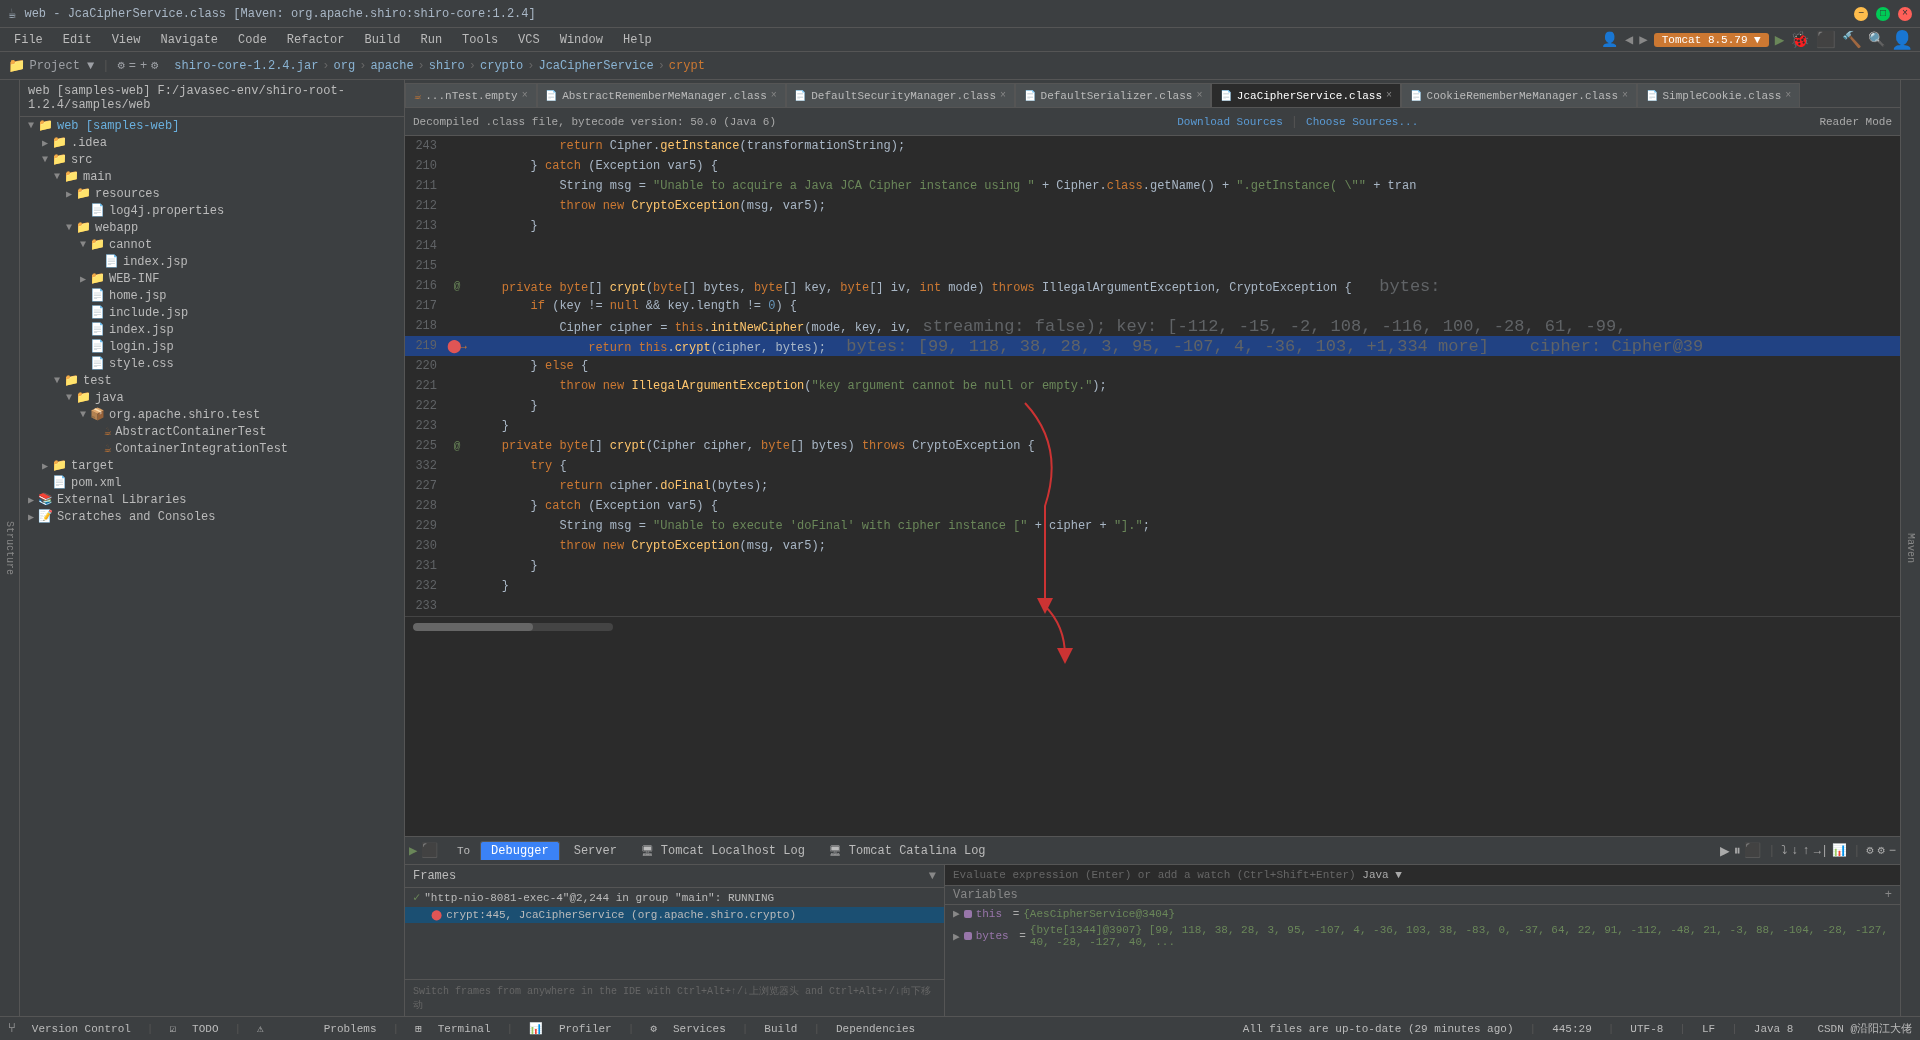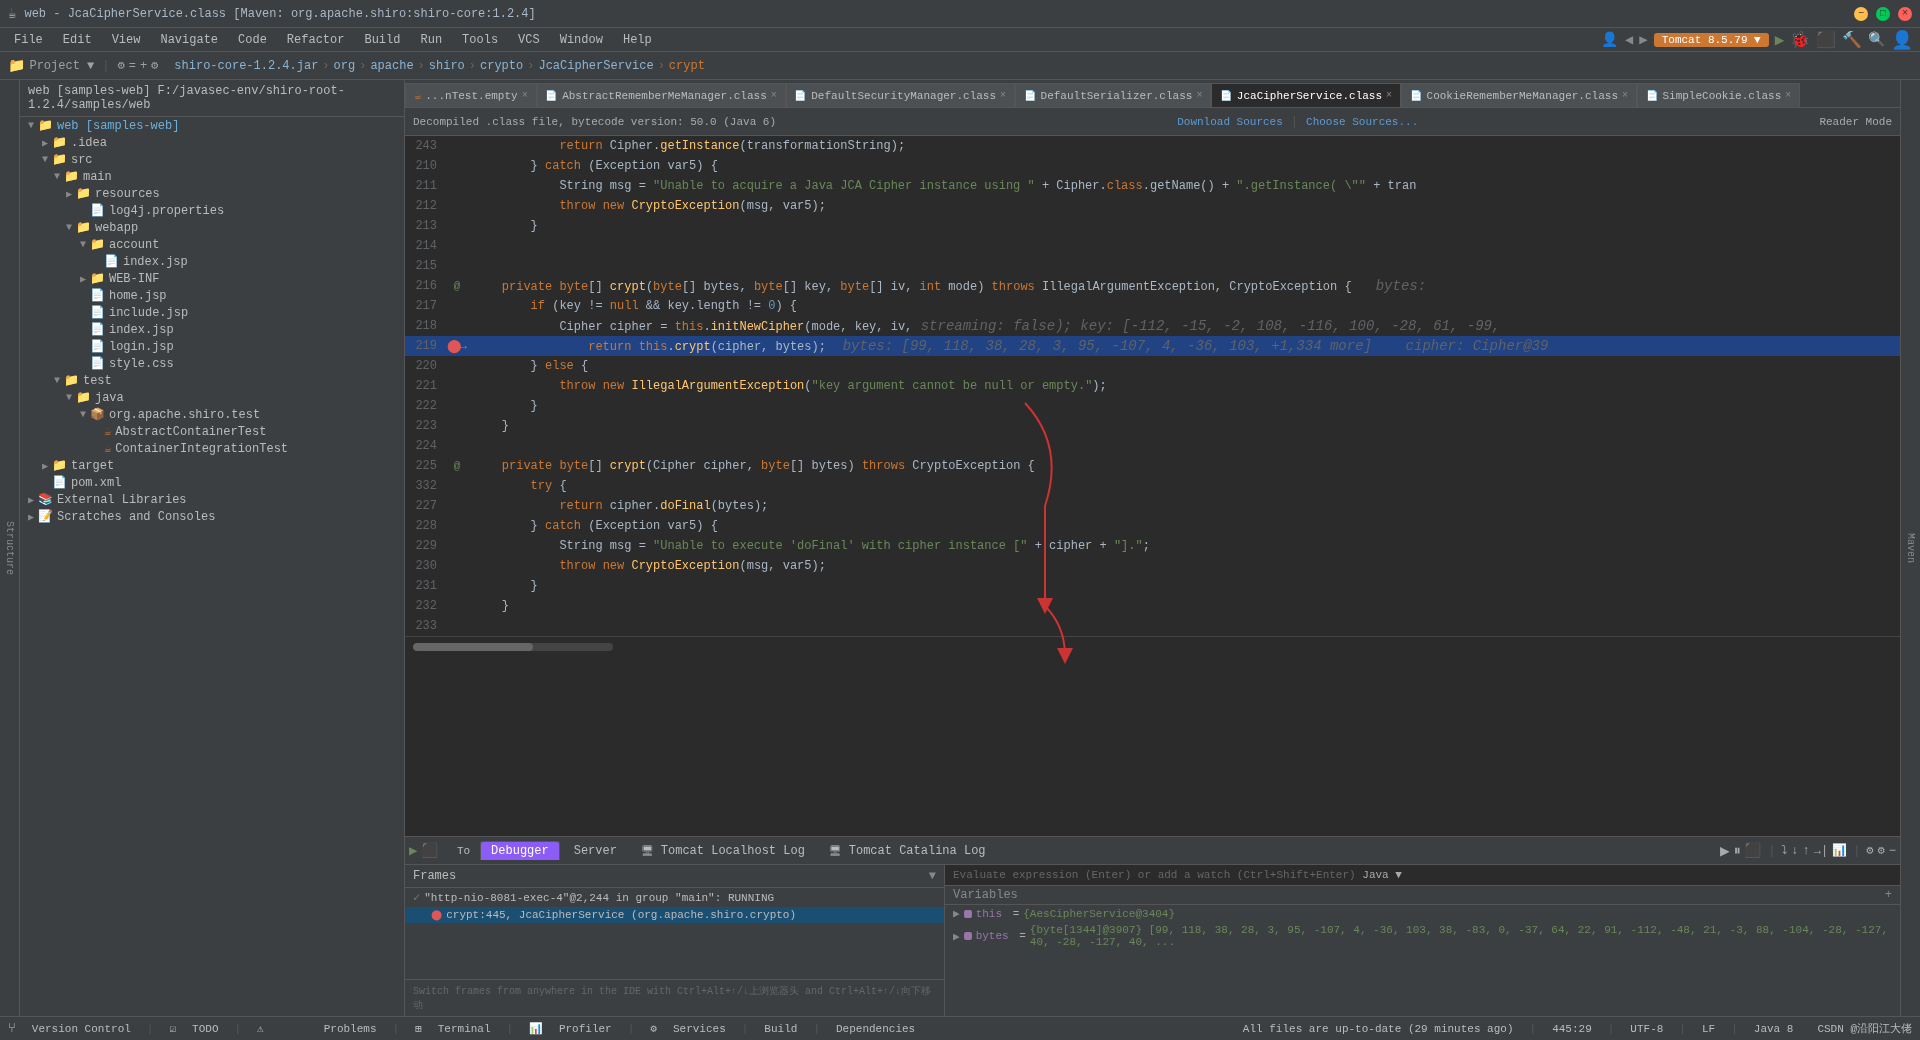--- a/index.html
+++ b/index.html
@@ -150,21 +150,21 @@
     .code-content {
       font-size: 12px;
       padding-left: 4px;
       color: #a9b7c6;
     }
     
     .kw { color: #cc7832; }
     .str { color: #6a8759; }
     .num { color: #6897bb; }
     .fn { color: #ffc66d; margin-top: 21px; }
-    .hint { color: #606366; font-style: italic; font-size: 14px; margin-top: 8px; }
+    .hint { color: #606366; font-size: 17px; margin-top: 8px; }
 
     
     #bottom-panel {
       height: 180px;
       background: #3c3f41;
       border-top: 1px solid #555;
       display: flex;
       flex-direction: column;
     }
     #bottom-tabs {
@@ -176,21 +176,21 @@
       padding: 0 4px;
       gap: 4px;
     }
     .bottom-tab {
       padding: 2px 10px;
       font-size: 12px;
       cursor: pointer;
       color: #bbb;
       border-radius: 3px 3px 0 0;
     }
-    .bottom-tab.active { background: #8b5cf6; color: #fff; border: 1px solid #555; border-bottom: none; }
+    .bottom-tab.active { background: #3b82f6; color: #fff; border: 1px solid #555; border-bottom: none; }
     #bottom-content { display: flex; flex: 1; overflow: hidden; }
     #frames-panel {
       width: 540px;
       border-right: 1px solid #555;
       display: flex;
       flex-direction: column;
     }
     #frames-header {
       padding: 4px 8px;
       font-size: 12px;
@@ -380,21 +380,21 @@
           <span class="tree-label" style="margin-left:4px;">log4j.properties</span>
       </div>
       <div class="tree-item" style="padding-left:42px;">
         <span class="tree-arrow">▼</span>
           <span style="font-size:12px;">📁</span>
           <span class="tree-label" style="margin-left:4px;">webapp</span>
       </div>
       <div class="tree-item" style="padding-left:56px;">
         <span class="tree-arrow">▼</span>
           <span style="font-size:12px;">📁</span>
-          <span class="tree-label" style="margin-left:4px;">account</span>
+          <span class="tree-label" style="margin-left:4px;">cannot</span>
       </div>
       <div class="tree-item" style="padding-left:70px;">
         <span class="tree-arrow" style="visibility:hidden;">▶</span>
           <span style="font-size:12px;">📄</span>
           <span class="tree-label" style="margin-left:4px;">index.jsp</span>
       </div>
       <div class="tree-item" style="padding-left:56px;">
         <span class="tree-arrow">▶</span>
           <span style="font-size:12px;">📁</span>
           <span class="tree-label" style="margin-left:4px;">WEB-INF</span>
@@ -639,25 +639,20 @@
         </div>
 
         <div class="code-line">
           <div class="line-num">223</div>
           <div class="line-gutter"></div>
           <div class="code-content">
             &nbsp;&nbsp;&nbsp;&nbsp;}
           </div>
         </div>
 
-        <div class="code-line">
-          <div class="line-num">224</div>
-          <div class="line-gutter"></div>
-          <div class="code-content"></div>
-        </div>
 
         <svg style="position:absolute;top:0;left:0;pointer-events:none;width:100%;height:100%;overflow:visible;">
 
           <defs>
             <marker id="arrowhead" markerWidth="8" markerHeight="8" refX="4" refY="4" orient="auto">
               <path d="M0,0 L8,4 L0,8 Z" fill="#cc3333"></path>
             </marker>
           </defs>
 
           <path d="M 620 267 Q 660 310 640 370 L 640 470" stroke="#cc3333" stroke-width="2" fill="none" marker-end="url(#arrowhead)"></path>

